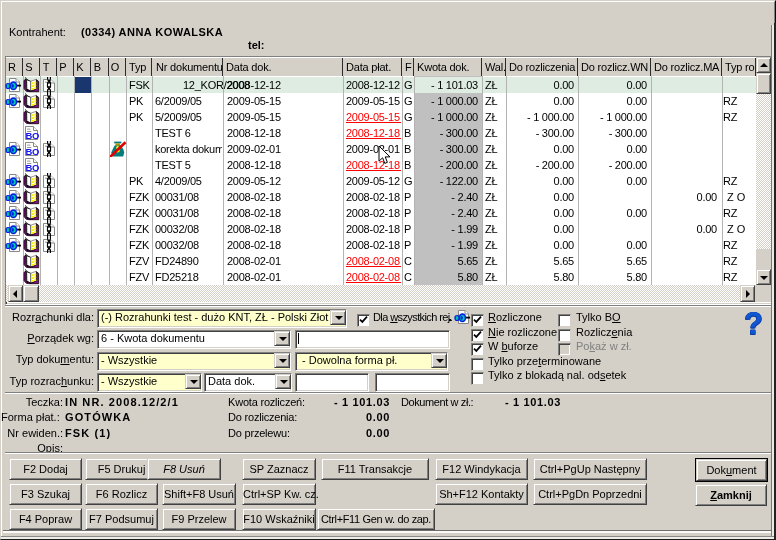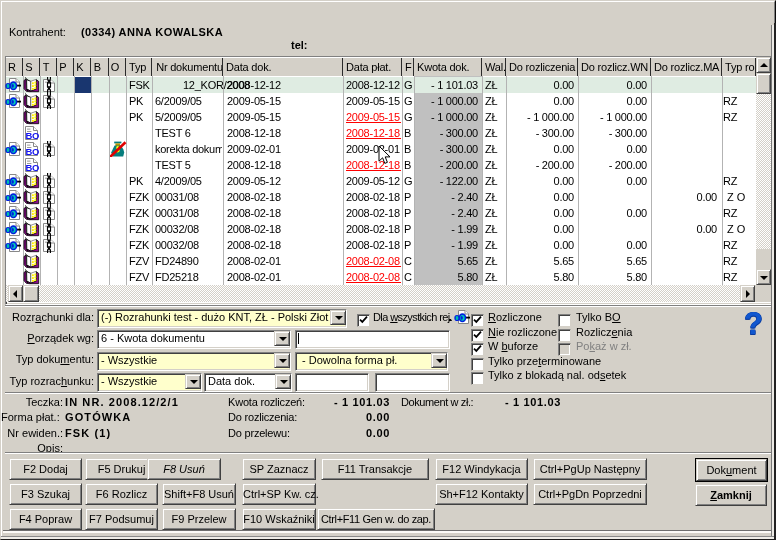--- a/index.html
+++ b/index.html
@@ -11,21 +11,21 @@
 .lbl{position:absolute;font-size:11px;white-space:pre;}
 .g{letter-spacing:-0.25px;}
 .b{font-weight:bold;}
 .grv{position:absolute;height:2px;border-top:1px solid #808080;border-bottom:1px solid #fff;}
 </style></head><body>
 <div style="position:relative;width:776px;height:540px;background:#d4d0c8;border:1px solid;border-color:#d4d0c8 #0a0a0a #0a0a0a #d4d0c8;">
 <div style="position:absolute;left:0;top:0;right:0;bottom:0;border:1px solid;border-color:#fff #808080 #808080 #fff;"></div>
 
 <div class="lbl" style="left:8px;top:25px;">Kontrahent:</div>
 <div class="lbl b" style="left:80px;top:25px;letter-spacing:0.45px;">(0334) ANNA KOWALSKA</div>
-<div class="lbl b" style="left:247px;top:38px;margin-left:43px;">tel:</div>
+<div class="lbl b" style="left:247px;top:38px;">tel:</div>
 <div class="abs sunk2" style="left:4px;top:55px;width:768px;height:249px;background:#fff;">
 <div class="abs" style="left:0;top:0;width:750px;height:20px;background:#d4d0c8;border-top:1px solid #fff;border-bottom:1px solid #2a2a2a;">
 <div class="abs" style="left:0px;top:0;width:17px;height:18px;border-right:1px solid #2a2a2a;overflow:hidden;">
           <div style="position:absolute;left:0;right:4px;top:3px;text-align:center;">R</div>
         </div>
 <div class="abs" style="left:17px;top:0;width:17px;height:18px;border-right:1px solid #2a2a2a;overflow:hidden;">
           <div style="position:absolute;left:0;right:4px;top:3px;text-align:center;">S</div>
         </div>
 <div class="abs" style="left:34px;top:0;width:17px;height:18px;border-right:1px solid #2a2a2a;overflow:hidden;">
           <div style="position:absolute;left:0;right:4px;top:3px;text-align:center;">T</div>
@@ -39,21 +39,21 @@
 <div class="abs" style="left:85px;top:0;width:18px;height:18px;border-right:1px solid #2a2a2a;overflow:hidden;">
           <div style="position:absolute;left:0;right:4px;top:3px;text-align:center;">B</div>
         </div>
 <div class="abs" style="left:103px;top:0;width:17px;height:18px;border-right:1px solid #2a2a2a;overflow:hidden;">
           <div style="position:absolute;left:0;right:4px;top:3px;text-align:center;">O</div>
         </div>
 <div class="abs" style="left:120px;top:0;width:26px;height:18px;border-right:1px solid #2a2a2a;overflow:hidden;">
           <div style="position:absolute;left:3px;top:3px;white-space:pre;overflow:hidden;width:22px;letter-spacing:-0.2px;">Typ</div>
         </div>
 <div class="abs" style="left:146px;top:0;width:71px;height:18px;border-right:1px solid #2a2a2a;overflow:hidden;">
-          <div style="position:absolute;left:4px;top:3px;white-space:pre;overflow:hidden;width:67px;letter-spacing:-0.2px;text-align:center;">Nr dokumentu</div>
+          <div style="position:absolute;left:4px;top:3px;white-space:pre;overflow:hidden;width:67px;letter-spacing:-0.2px;">Nr dokumentu</div>
         </div>
 <div class="abs" style="left:217px;top:0;width:120px;height:18px;border-right:1px solid #2a2a2a;overflow:hidden;">
           <div style="position:absolute;left:3px;top:3px;white-space:pre;overflow:hidden;width:116px;letter-spacing:-0.2px;">Data dok.</div>
         </div>
 <div class="abs" style="left:337px;top:0;width:59px;height:18px;border-right:1px solid #2a2a2a;overflow:hidden;">
           <div style="position:absolute;left:3px;top:3px;white-space:pre;overflow:hidden;width:55px;letter-spacing:-0.2px;">Data płat.</div>
         </div>
 <div class="abs" style="left:396px;top:0;width:12px;height:18px;border-right:1px solid #2a2a2a;overflow:hidden;">
           <div style="position:absolute;left:3px;top:3px;white-space:pre;overflow:hidden;width:8px;letter-spacing:-0.2px;">F</div>
         </div>

